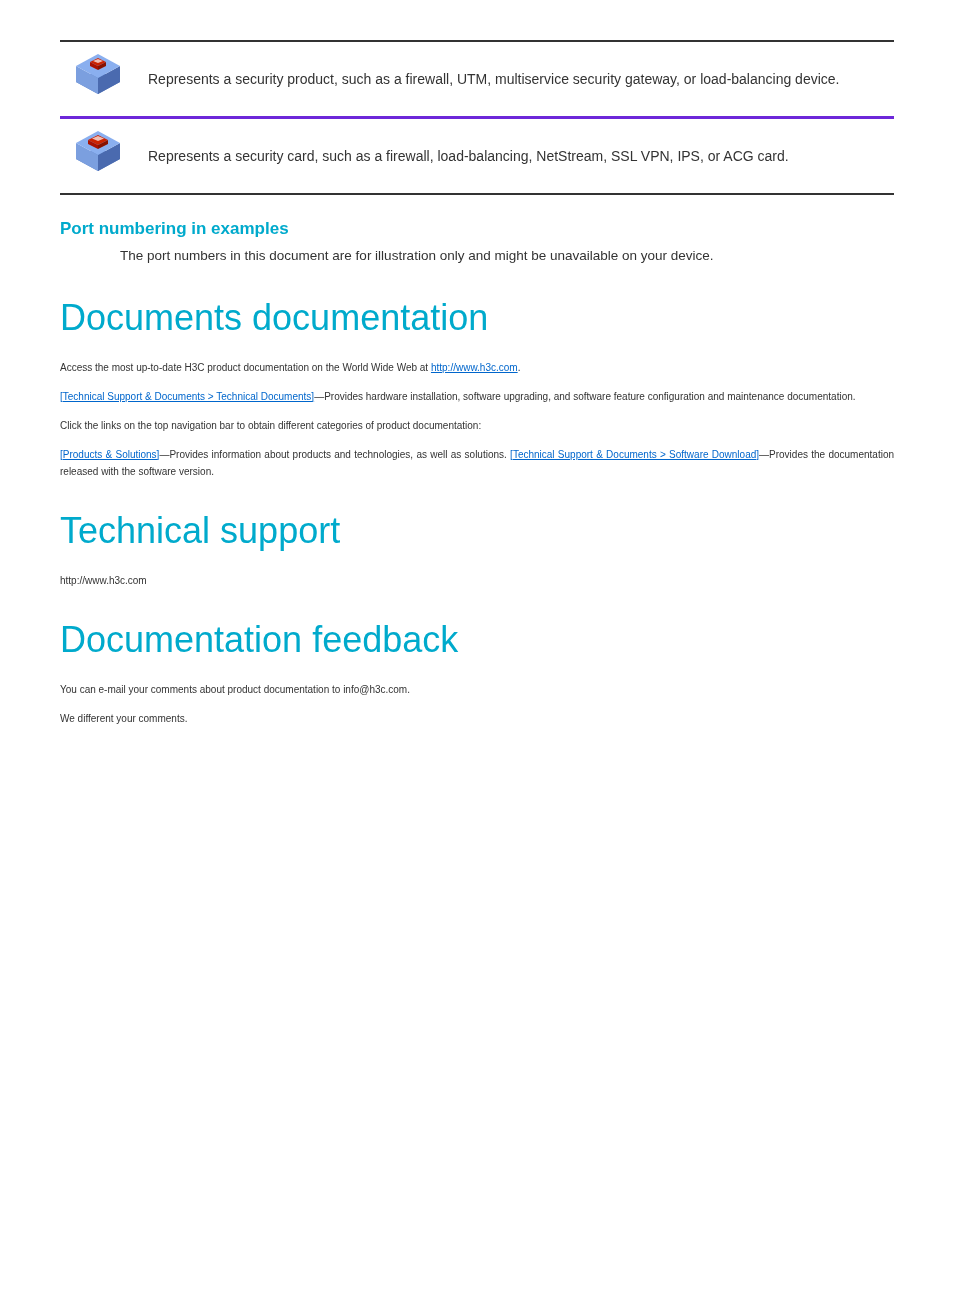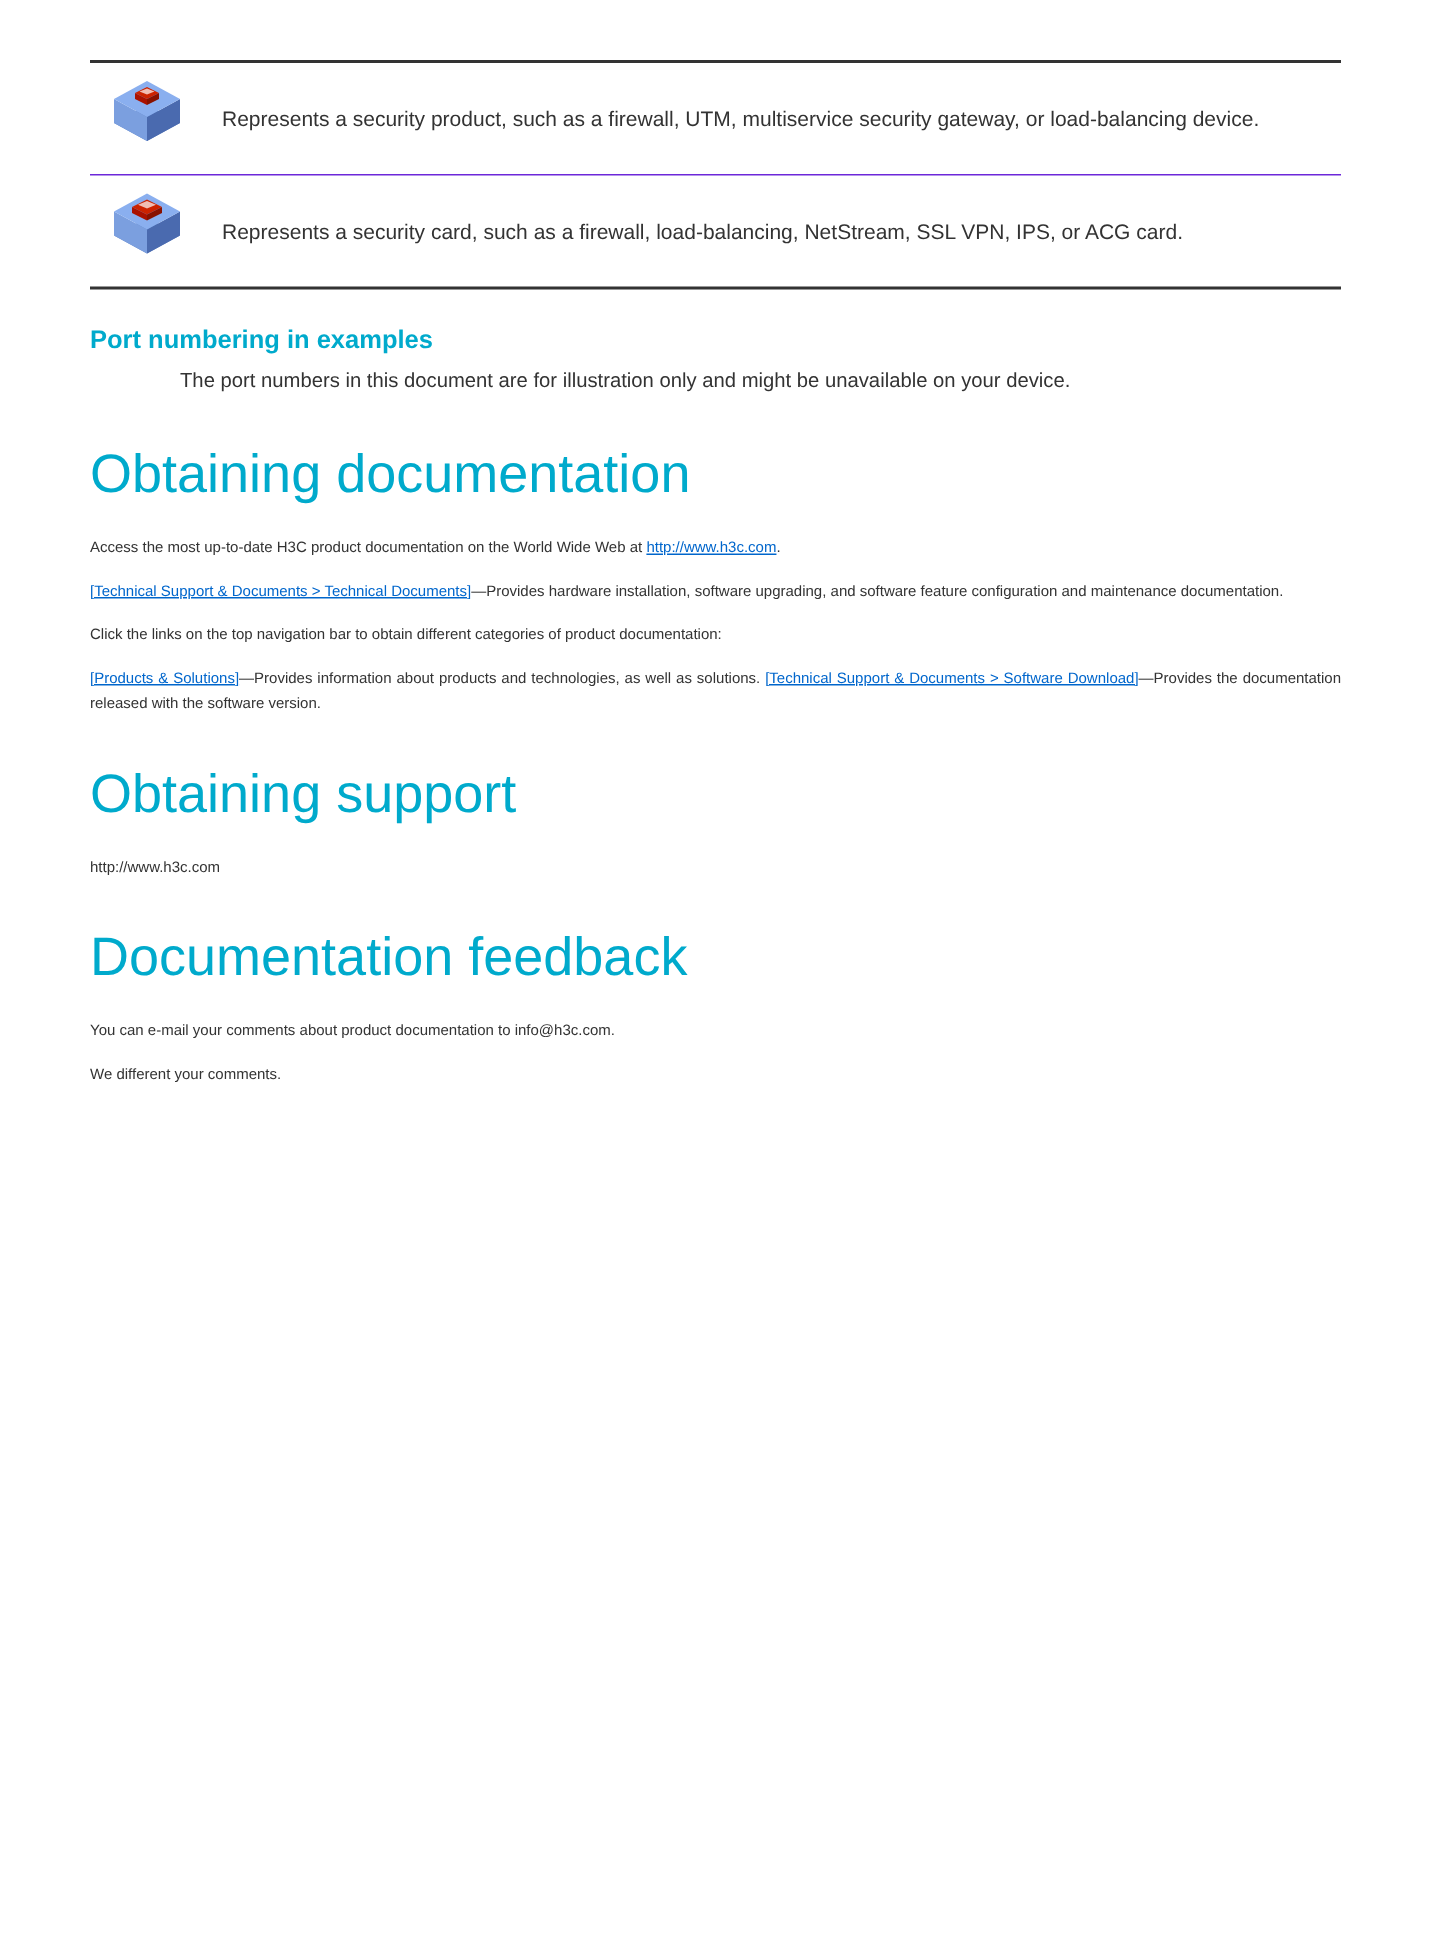--- a/index.html
+++ b/index.html
@@ -22,21 +22,21 @@
       width: 100%;
       border-collapse: collapse;
       border-top: 2px solid #333;
       border-bottom: 2px solid #333;
       margin-bottom: 24px;
     }
 
     .table-section td {
       padding: 10px 12px;
       vertical-align: middle;
-      border-bottom: 1px solid #6d28d9;
+      border-bottom: 3px solid #6d28d9;
       line-height: 1.5;
     }
 
     .table-section tr:last-child td {
       border-bottom: none;
     }
 
     .icon-cell {
       width: 70px;
       text-align: center;
@@ -150,41 +150,41 @@
   </tr>
 </tbody>
   </table>
 
 <div class="section-block">
   <div class="port-numbering-label">Port numbering in examples</div>
   <div class="port-numbering-text">The port numbers in this document are for illustration only and might be unavailable on your device.</div>
 </div>
 
 <div class="section-block">
-  <h2 class="section-heading">Obtaining documentation</h2>
+  <h2 class="section-heading">Documents documentation</h2>
 
   <div class="section-content">
     <p class="para">
       <span>Access the most up-to-date H3C product documentation on the World Wide Web at </span><a class="link" href="#">http://www.h3c.com</a><span>.</span>
     </p>
 
     <p class="para">
       <a class="link" href="#">[Technical Support &amp; Documents &gt; Technical Documents]</a><span>—Provides hardware installation, software upgrading, and software feature configuration and maintenance documentation.</span>
     </p>
 
     <p class="para">Click the links on the top navigation bar to obtain different categories of product documentation:</p>
 
     <p class="para">
       <a class="link" href="#">[Products &amp; Solutions]</a><span>—Provides information about products and technologies, as well as solutions. </span><a class="link" href="#">[Technical Support &amp; Documents &gt; Software Download]</a><span>—Provides the documentation released with the software version.</span>
     </p>
   </div>
 </div>
 
 <div class="section-block technical-support-section">
-  <h2 class="section-heading">Obtaining support</h2>
+  <h2 class="section-heading">Technical support</h2>
 
   <div class="section-content">
     <p class="para">http://www.h3c.com</p>
   </div>
 </div>
 
 <div class="section-block doc-feedback-section">
   <h2 class="section-heading">Documentation feedback</h2>
 
   <div class="section-content">

